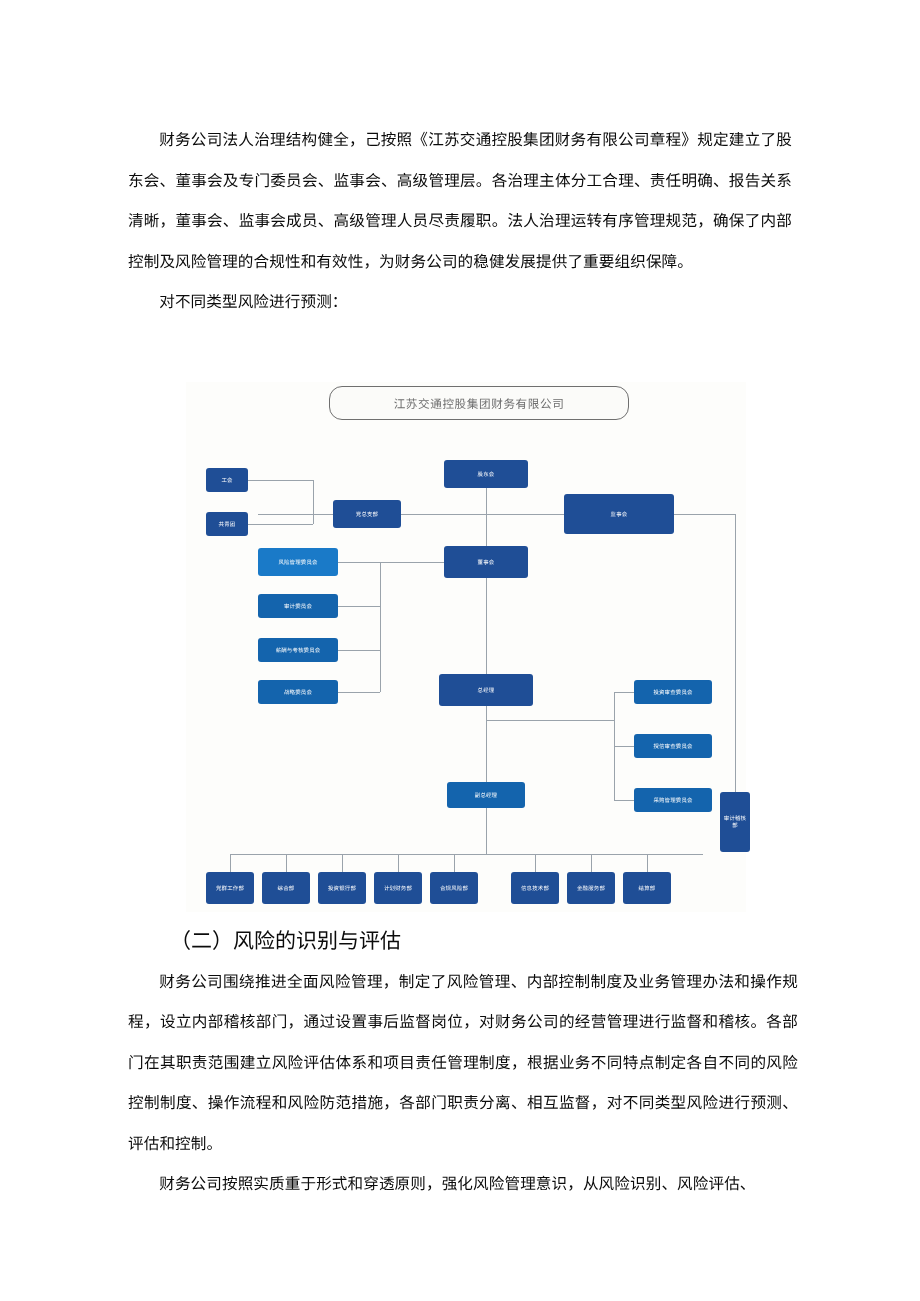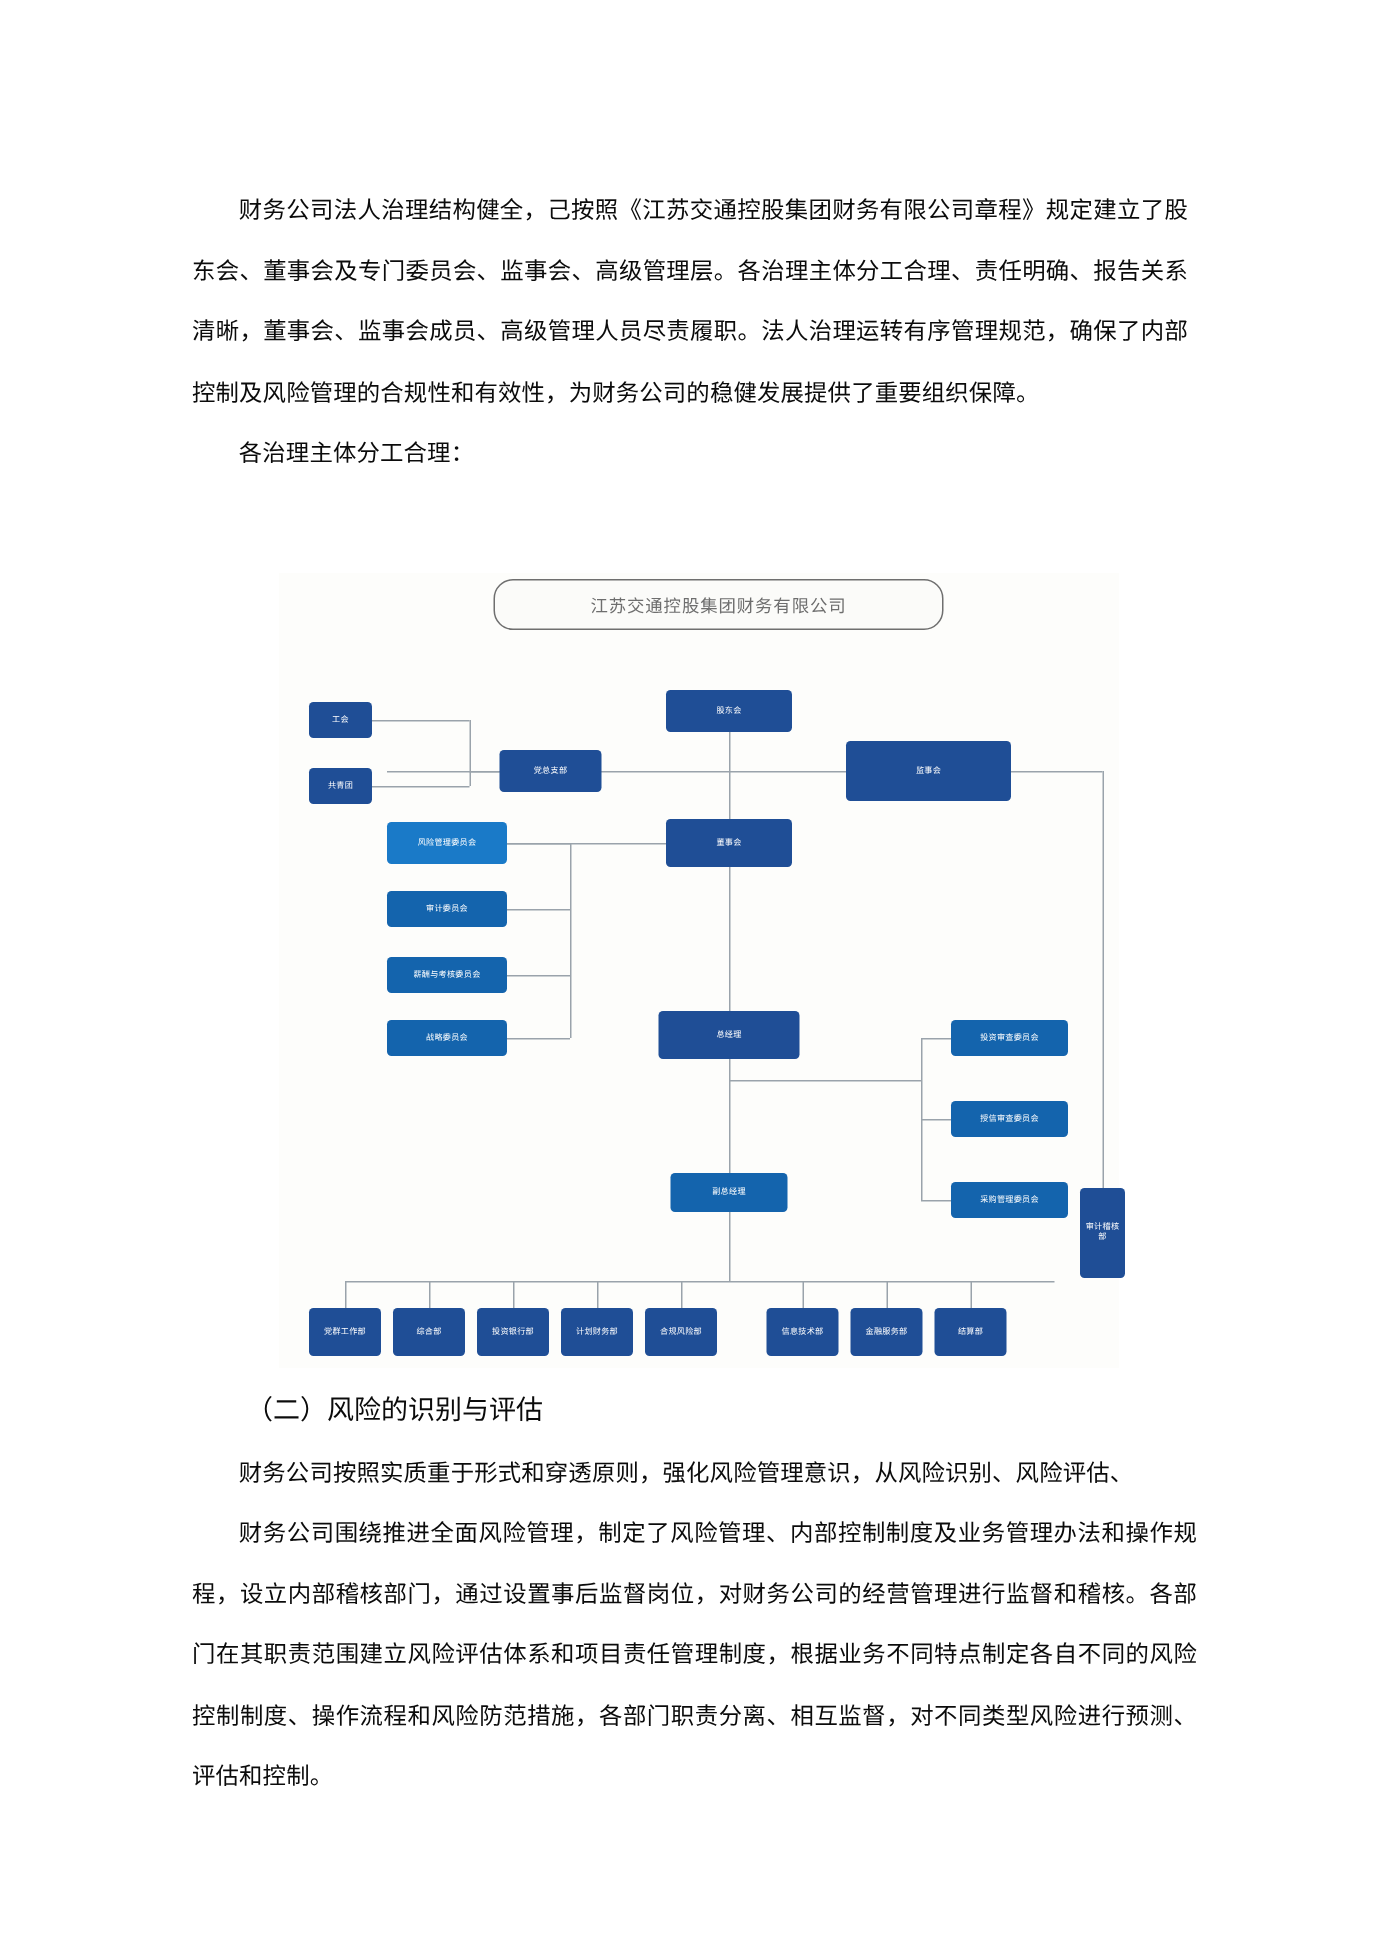--- a/index.html
+++ b/index.html
@@ -43,21 +43,21 @@
   .indent { text-indent: 2em; }
 
   .lower-body {
     position: absolute;
     left: 128px;
     top: 905px;
     width: 670px;
   }
   .heading-line {
     font-family: "DejaVu Serif", "Liberation Serif", serif;
-    font-size: 18px;
+    font-size: 21px;
     line-height: 40.5px;
     text-indent: 2em;
     margin: 0;
     color: #0b0b0b;
   }
 
   
   .chart {
     position: absolute;
     left: 186px;
@@ -110,21 +110,21 @@
   .line.h { height: 1px; }
   .line.v { width: 1px; }
 </style>
 </head>
 <body>
 
 <div class="page">
 
   <div class="doc-body">
     <p class="para indent">财务公司法人治理结构健全，己按照《江苏交通控股集团财务有限公司章程》规定建立了股东会、董事会及专门委员会、监事会、高级管理层。各治理主体分工合理、责任明确、报告关系清晰，董事会、监事会成员、高级管理人员尽责履职。法人治理运转有序管理规范，确保了内部控制及风险管理的合规性和有效性，为财务公司的稳健发展提供了重要组织保障。</p>
-    <p class="para indent">各治理主体分工合理：</p>
+    <p class="para indent">对不同类型风险进行预测：</p>
   </div>
 
   <div class="chart">
 
     <div class="title-box" style="left:143px; top:4px; width:300px; height:34px;">
       <span>江苏交通控股集团财务有限公司</span>
     </div>
 
     <div class="line v" style="left:300px; top:106px; height:72px;"></div>
 
@@ -253,17 +253,17 @@
       <span>金融服务部</span>
     </div>
     <div class="node dark" style="left:437px; top:490px; width:48px; height:32px;">
       <span>结算部</span>
     </div>
 
   </div>
 
   <div class="lower-body">
     <p class="heading-line">（二）风险的识别与评估</p>
+    <p class="para indent">财务公司围绕推进全面风险管理，制定了风险管理、内部控制制度及业务管理办法和操作规程，设立内部稽核部门，通过设置事后监督岗位，对财务公司的经营管理进行监督和稽核。各部门在其职责范围建立风险评估体系和项目责任管理制度，根据业务不同特点制定各自不同的风险控制制度、操作流程和风险防范措施，各部门职责分离、相互监督，对不同类型风险进行预测、评估和控制。</p>
     <p class="para indent">财务公司按照实质重于形式和穿透原则，强化风险管理意识，从风险识别、风险评估、</p>
-    <p class="para indent">财务公司围绕推进全面风险管理，制定了风险管理、内部控制制度及业务管理办法和操作规程，设立内部稽核部门，通过设置事后监督岗位，对财务公司的经营管理进行监督和稽核。各部门在其职责范围建立风险评估体系和项目责任管理制度，根据业务不同特点制定各自不同的风险控制制度、操作流程和风险防范措施，各部门职责分离、相互监督，对不同类型风险进行预测、评估和控制。</p>
   </div>
 
 </div>
 
 </body></html>

